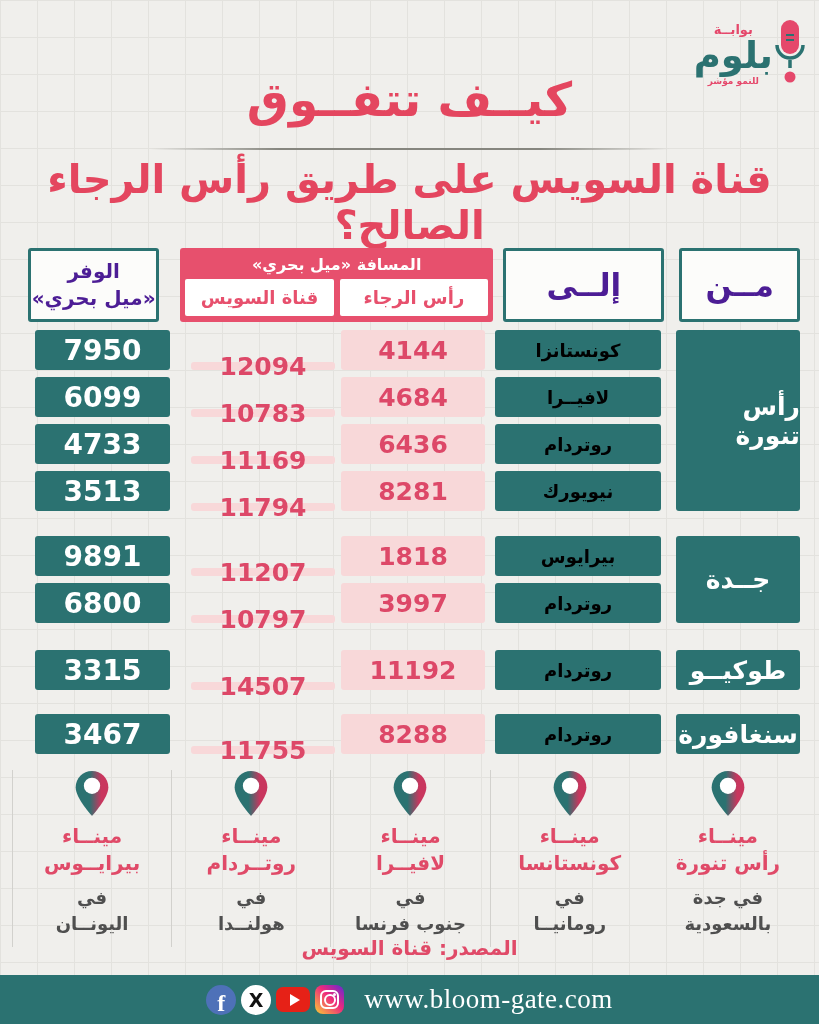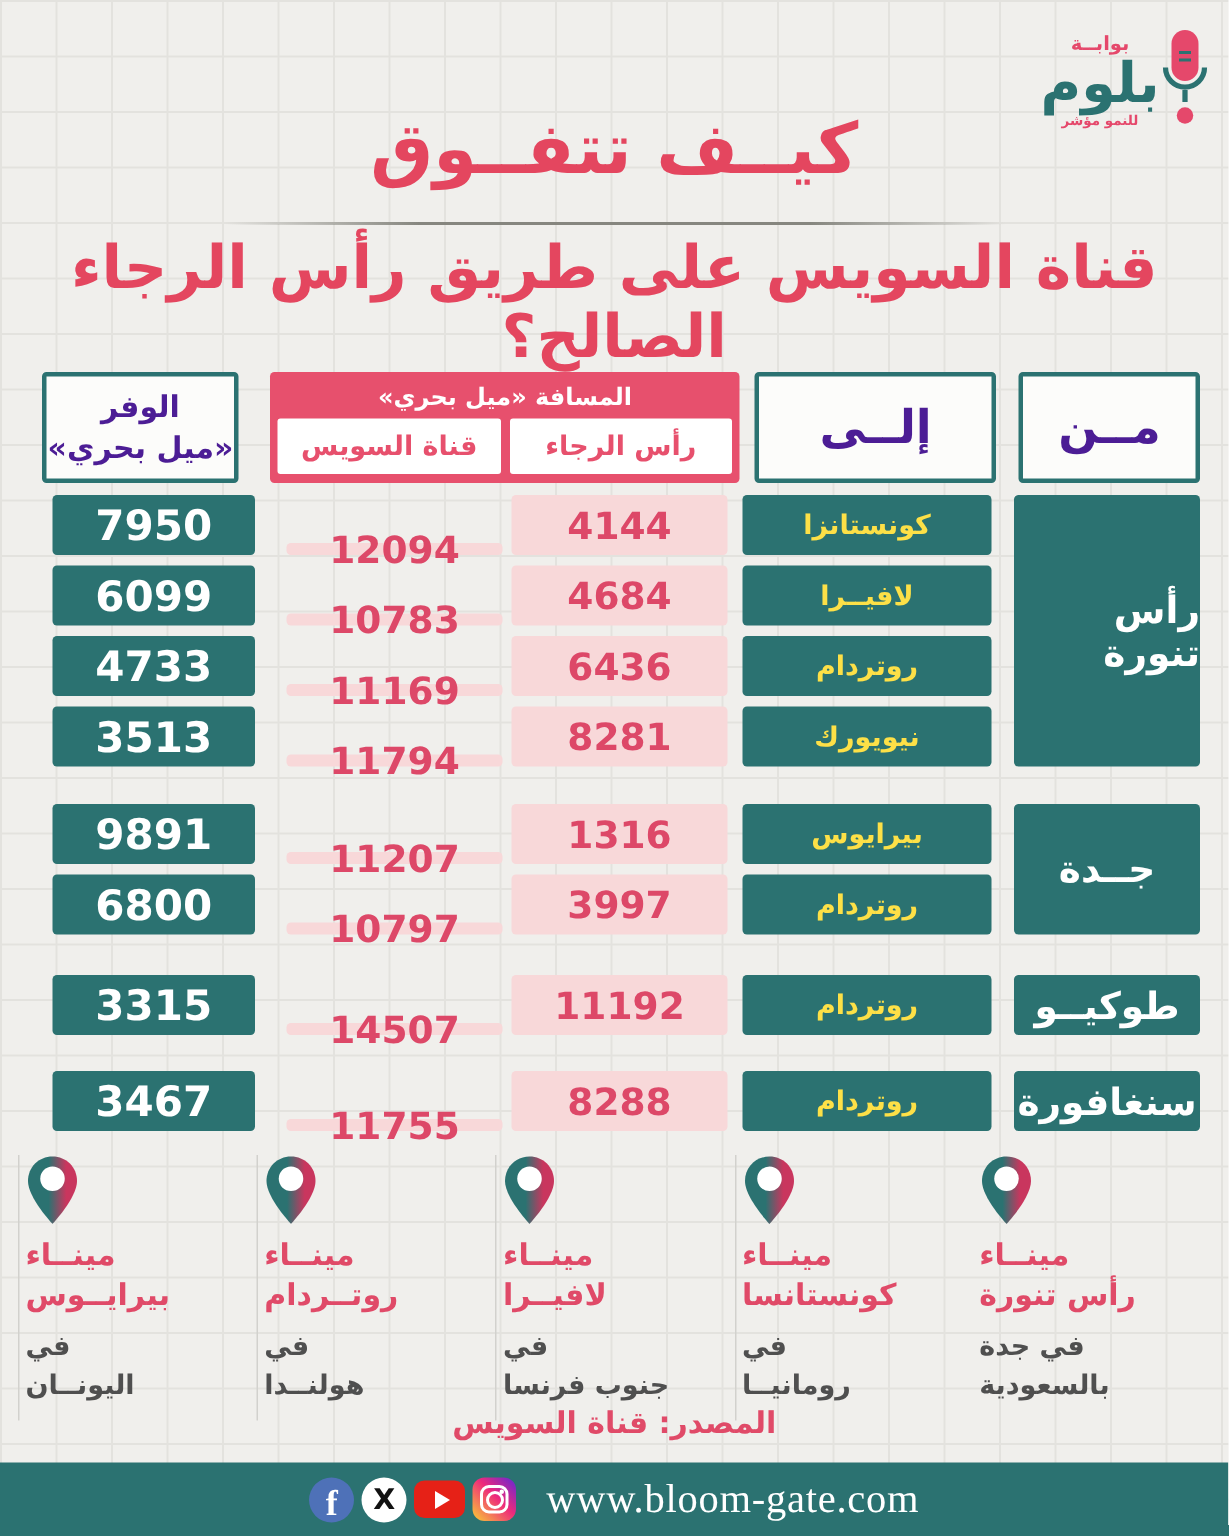--- a/index.html
+++ b/index.html
@@ -48,30 +48,30 @@
   .dist-sub { display:flex; gap:6px; flex:1; }
   .sub { flex:1; background:#ffffff; border-radius:2px; color:#e7506d; font-weight:bold; font-size:18px;
          display:flex; align-items:center; justify-content:center; }
 
   .group { display:flex; }
   .g1 { margin-bottom:25px; } .g2 { margin-bottom:27px; } .g3 { margin-bottom:24px; }
   .gfrom { background:#2b7271; border-radius:3px; color:#fff; font-size:25px; font-weight:bold;
            display:flex; align-items:center; justify-content:center; }
   .grows { display:flex; flex-direction:column; gap:7px; }
   .trow { display:flex; height:40px; }
-  .tto  { background:#2b7271; border-radius:3px; color:#fde047; font-size:18px; font-weight:bold;
+  .tto  { background:#2b7271; border-radius:3px; color:#000000; font-size:18px; font-weight:bold;
           display:flex; align-items:center; justify-content:center; }
   .tcell { background:#f8d8d9; border-radius:3px; color:#dd4868; font-size:25px; font-weight:bold;
            display:flex; align-items:center; justify-content:center; }
   .tsav { background:#2b7271; border-radius:3px; color:#fff; font-size:28px; font-weight:bold;
           display:flex; align-items:center; justify-content:center; }
 
   
   .pins { position:absolute; top:770px; right:12px; left:12px; direction:rtl; display:flex; }
-  .pin-col { flex:1; text-align:left; padding:0 4px 10px; }
+  .pin-col { flex:1; text-align:center; padding:0 4px 10px; }
   .pin-col + .pin-col { border-left:1px solid #d2d1cd; }
   .pin-name { color:#e04a68; font-weight:bold; font-size:20px; line-height:1.35; margin-top:2px; }
   .pin-loc  { color:#4f4f4f; font-weight:bold; font-size:18px; line-height:1.45; margin-top:8px; }
 
   
   .source { position:absolute; top:936px; left:0; width:100%; text-align:center;
             color:#e04a68; font-size:20px; font-weight:bold; }
   .footer { position:absolute; bottom:0; left:0; width:100%; height:49px; background:#2b7271;
             display:flex; align-items:center; justify-content:center; gap:20px; direction:ltr; }
   .social { display:flex; gap:5px; align-items:center; }
@@ -174,21 +174,21 @@
           <div class="tsav c-sav">3513</div>
         </div>
       </div>
     </div>
 
     <div class="group g2">
       <div class="gfrom c-from">جــدة</div>
       <div class="grows">
         <div class="trow">
           <div class="tto c-to">بيرايوس</div>
-          <div class="tcell c-suez">1316</div>
+          <div class="tcell c-suez">1818</div>
           <div class="tcell c-cape">11207</div>
           <div class="tsav c-sav">9891</div>
         </div>
         <div class="trow">
           <div class="tto c-to">روتردام</div>
           <div class="tcell c-suez">3997</div>
           <div class="tcell c-cape">10797</div>
           <div class="tsav c-sav">6800</div>
         </div>
       </div>

